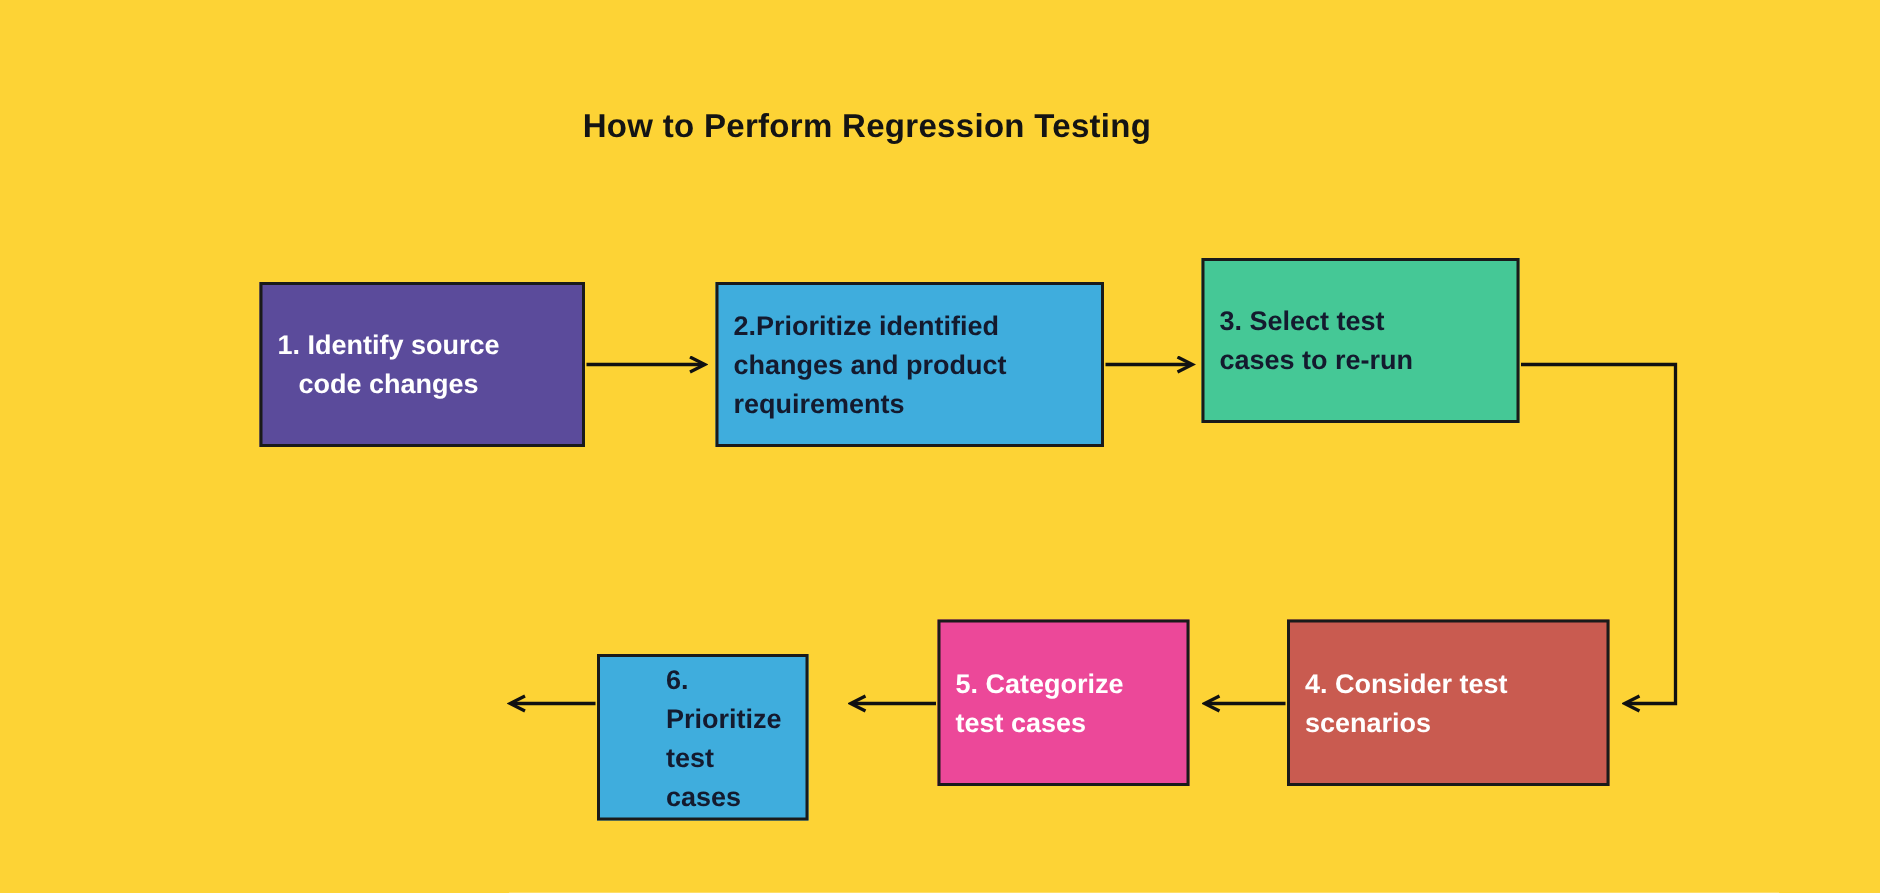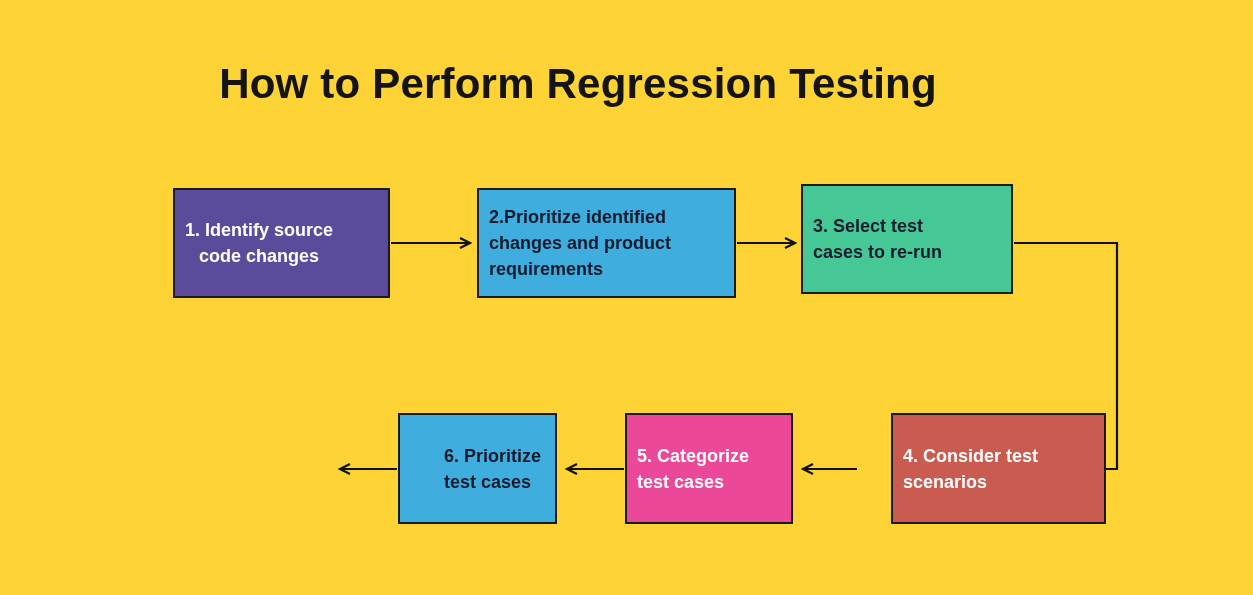--- a/index.html
+++ b/index.html
@@ -18,21 +18,21 @@
     width: 1253px;
     height: 595px;
     background: #FDD335;
   }
   #title {
     position: absolute;
     left: 0;
     top: 62px;
     width: 1156px;
     text-align: center;
-    font-size: 42px;
+    font-size: 22px;
     font-weight: bold;
     color: #141414;
     letter-spacing: 0.2px;
     line-height: 44px;
   }
   .node {
     position: absolute;
     box-sizing: border-box;
     border: 2px solid #1a1a1a;
     display: flex;
@@ -42,32 +42,32 @@
     line-height: 26px;
     padding: 4px 10px;
   }
   .node .label {
     display: block;
     white-space: pre-line;
   }
   .node.purple { background: #5B4B9B; color: #FFFFFF; }
   .node.blue   { background: #3FADDD; color: #141A2E; }
   .node.green  { background: #45C896; color: #141A2E; }
-  .node.red    { background: #C95B50; color: #FFFFFF; margin-left: 33px; }
+  .node.red    { background: #C95B50; color: #FFFFFF; }
   .node.align-center .label { text-align: center; }
   .node.align-left   { justify-content: flex-start; }
   .node.align-left .label { text-align: left; }
 
   
   #node-1 { left: 173px; top: 188px; width: 217px; height: 110px; }
   #node-2 { left: 477px; top: 188px; width: 259px; height: 110px; }
-  #node-3 { left: 801px; top: 184px; width: 212px; height: 110px; }
+  #node-3 { left: 801px; top: 172px; width: 212px; height: 110px; }
   #node-4 { left: 858px; top: 413px; width: 215px; height: 111px; }
   #node-5 { left: 625px; top: 413px; width: 168px; height: 111px; }
-  #node-6 { left: 398px; top: 413px; width: 159px; height: 111px; padding-left: 44px; }
+  #node-6 { left: 398px; top: 436px; width: 141px; height: 111px; padding-left: 44px; }
   #node-7 { left: 144px; top: 413px; width: 186px; height: 111px; }
 
   #connectors {
     position: absolute;
     left: 0;
     top: 0;
     width: 1253px;
     height: 595px;
     pointer-events: none;
   }

